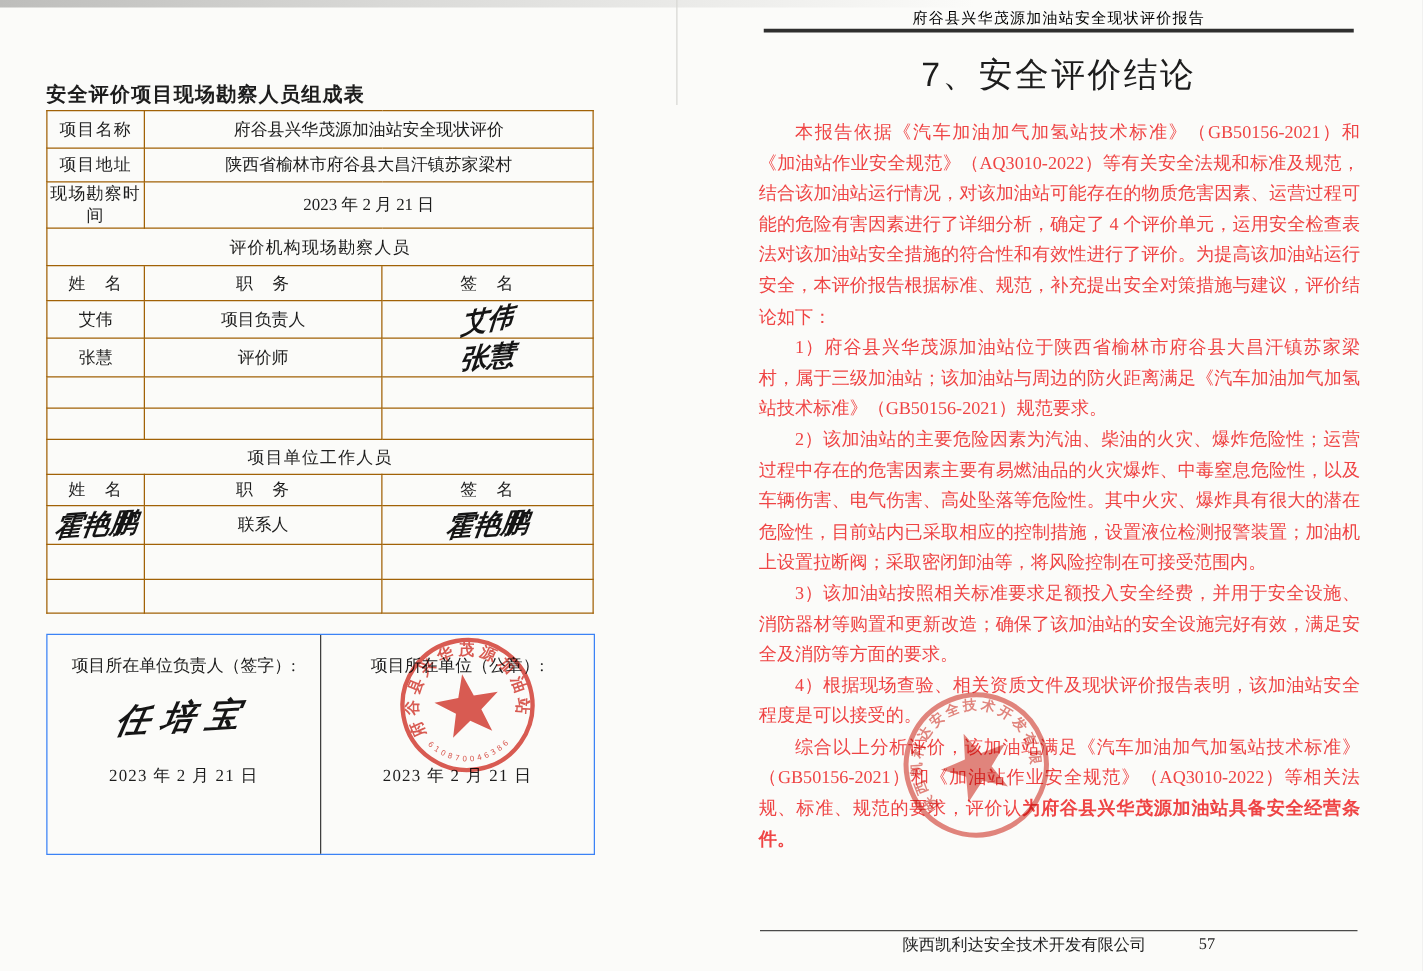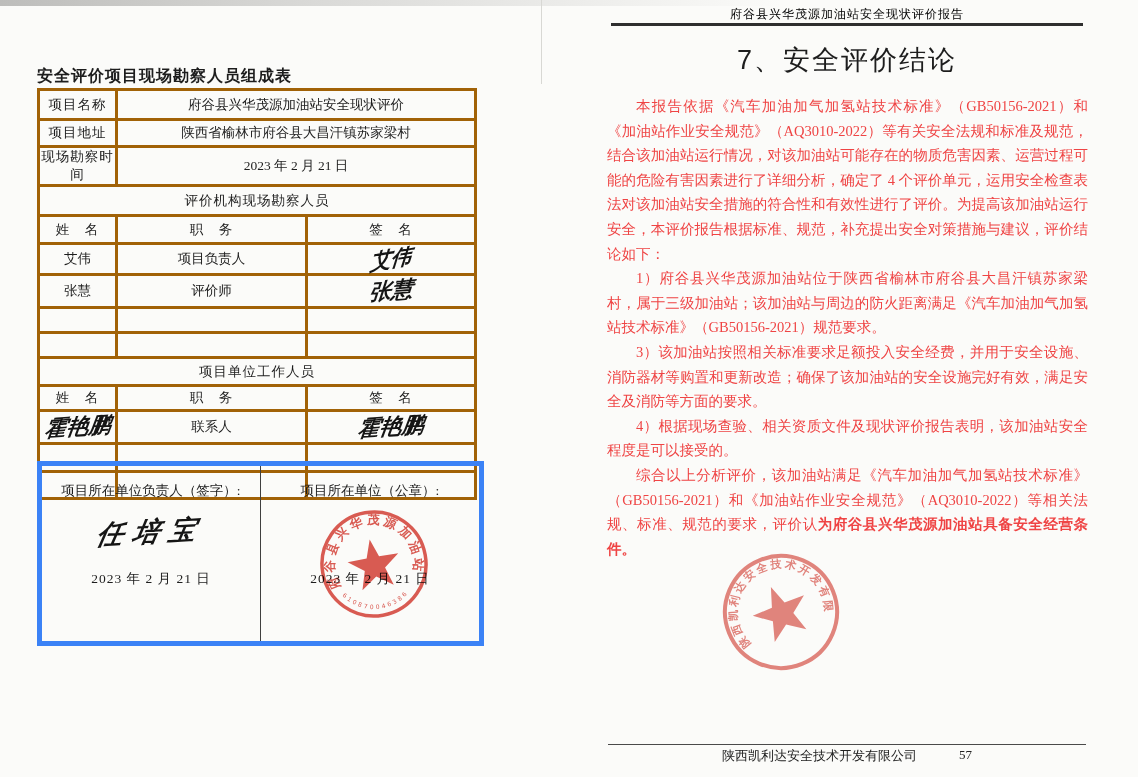--- a/index.html
+++ b/index.html
@@ -11,31 +11,31 @@
   }
   
   .top-strip{position:absolute;top:0;left:0;width:780px;height:6px;
     background:linear-gradient(to right,#bdbdbb,#d9d9d7 40%,rgba(251,251,249,0));}
   .fold-line{position:absolute;left:541px;top:0;width:1px;height:84px;background:#d8d8d4;}
 
   
   .lp-title{position:absolute;left:37px;top:66px;width:437px;text-align:left;
     font-size:16px;font-weight:bold;letter-spacing:1px;}
   table.survey{position:absolute;left:37px;top:88px;width:437px;border-collapse:collapse;table-layout:fixed;}
-  table.survey td{border:3px solid #a16207;text-align:center;vertical-align:middle;
+  table.survey td{border:1px solid #a16207;text-align:center;vertical-align:middle;
     font-size:13.5px;padding:0;overflow:visible;}
   .cell-label{letter-spacing:1px;}
   .hand{display:inline-block;font-style:italic;font-weight:bold;color:#151515;white-space:nowrap;}
   .sig-aw{font-size:21px;transform:rotate(-9deg) skewX(-14deg);}
   .sig-zh{font-size:22px;transform:rotate(-5deg) skewX(-10deg);}
   .sig-hyp{font-size:22px;transform:rotate(-4deg) skewX(-12deg);}
   .sig-rpb{font-size:27px;letter-spacing:9px;transform:rotate(-3deg) skewX(-14deg);}
 
-  .bottom-box{position:absolute;left:37px;top:461px;width:437px;height:175px;
-    border:5px solid #3b82f6;display:flex;background:transparent;}
+  .bottom-box{position:absolute;left:37px;top:507px;width:437px;height:175px;
+    border:1px solid #3b82f6;display:flex;background:transparent;}
   .bb-cell{flex:1;position:relative;}
   .bb-cell.left{border-right:1px solid #3f3f3f;}
   .bb-label{margin-top:16px;text-align:center;font-size:13.5px;}
   .bb-sig{position:absolute;left:0;right:0;top:48px;text-align:center;}
   .bb-date{position:absolute;left:0;right:0;top:104px;text-align:center;font-size:13.5px;letter-spacing:1px;}
 
   
   .seal{position:absolute;mix-blend-mode:multiply;}
   .seal-left{left:315px;top:505px;width:118px;height:118px;opacity:.88;}
   .seal-right{left:717px;top:548px;width:128px;height:128px;opacity:.8;}
@@ -168,20 +168,21 @@
   </div>
 
   <div>
     <div class="rp-header">府谷县兴华茂源加油站安全现状评价报告</div>
     <div class="rp-rule"></div>
     <div class="rp-title">7、安全评价结论</div>
 
     <div class="rp-body">
       <p>本报告依据《汽车加油加气加氢站技术标准》（GB50156-2021）和《加油站作业安全规范》（AQ3010-2022）等有关安全法规和标准及规范，结合该加油站运行情况，对该加油站可能存在的物质危害因素、运营过程可能的危险有害因素进行了详细分析，确定了 4 个评价单元，运用安全检查表法对该加油站安全措施的符合性和有效性进行了评价。为提高该加油站运行安全，本评价报告根据标准、规范，补充提出安全对策措施与建议，评价结论如下：</p>
       <p>1）府谷县兴华茂源加油站位于陕西省榆林市府谷县大昌汗镇苏家梁村，属于三级加油站；该加油站与周边的防火距离满足《汽车加油加气加氢站技术标准》（GB50156-2021）规范要求。</p>
+      <p>2）该加油站的主要危险因素为汽油、柴油的火灾、爆炸危险性；运营过程中存在的危害因素主要有易燃油品的火灾爆炸、中毒窒息危险性，以及车辆伤害、电气伤害、高处坠落等危险性。其中火灾、爆炸具有很大的潜在危险性，目前站内已采取相应的控制措施，设置液位检测报警装置；加油机上设置拉断阀；采取密闭卸油等，将风险控制在可接受范围内。</p>
       <p>3）该加油站按照相关标准要求足额投入安全经费，并用于安全设施、消防器材等购置和更新改造；确保了该加油站的安全设施完好有效，满足安全及消防等方面的要求。</p>
       <p>4）根据现场查验、相关资质文件及现状评价报告表明，该加油站安全程度是可以接受的。</p>
       <p><span>综合以上分析评价，该加油站满足《汽车加油加气加氢站技术标准》（GB50156-2021）和《加油站作业安全规范》（AQ3010-2022）等相关法规、标准、规范的要求，评价认</span><b>为府谷县兴华茂源加油站具备安全经营条件。</b></p>
     </div>
 
     <svg class="seal seal-right" viewBox="0 0 128 128">
       <g transform="rotate(-22 64 64)">
         <circle cx="64" cy="64" r="56" stroke="#de675f" stroke-width="4" fill="none"></circle>
         <path id="arcR" d="M24.3,82.6 A44,44 0 1 1 103.7,82.6" fill="none"></path>
         <text font-size="11" letter-spacing="2.6" fill="#de675f" font-weight="bold" font-family="'Liberation Sans','DejaVu Sans',sans-serif">

